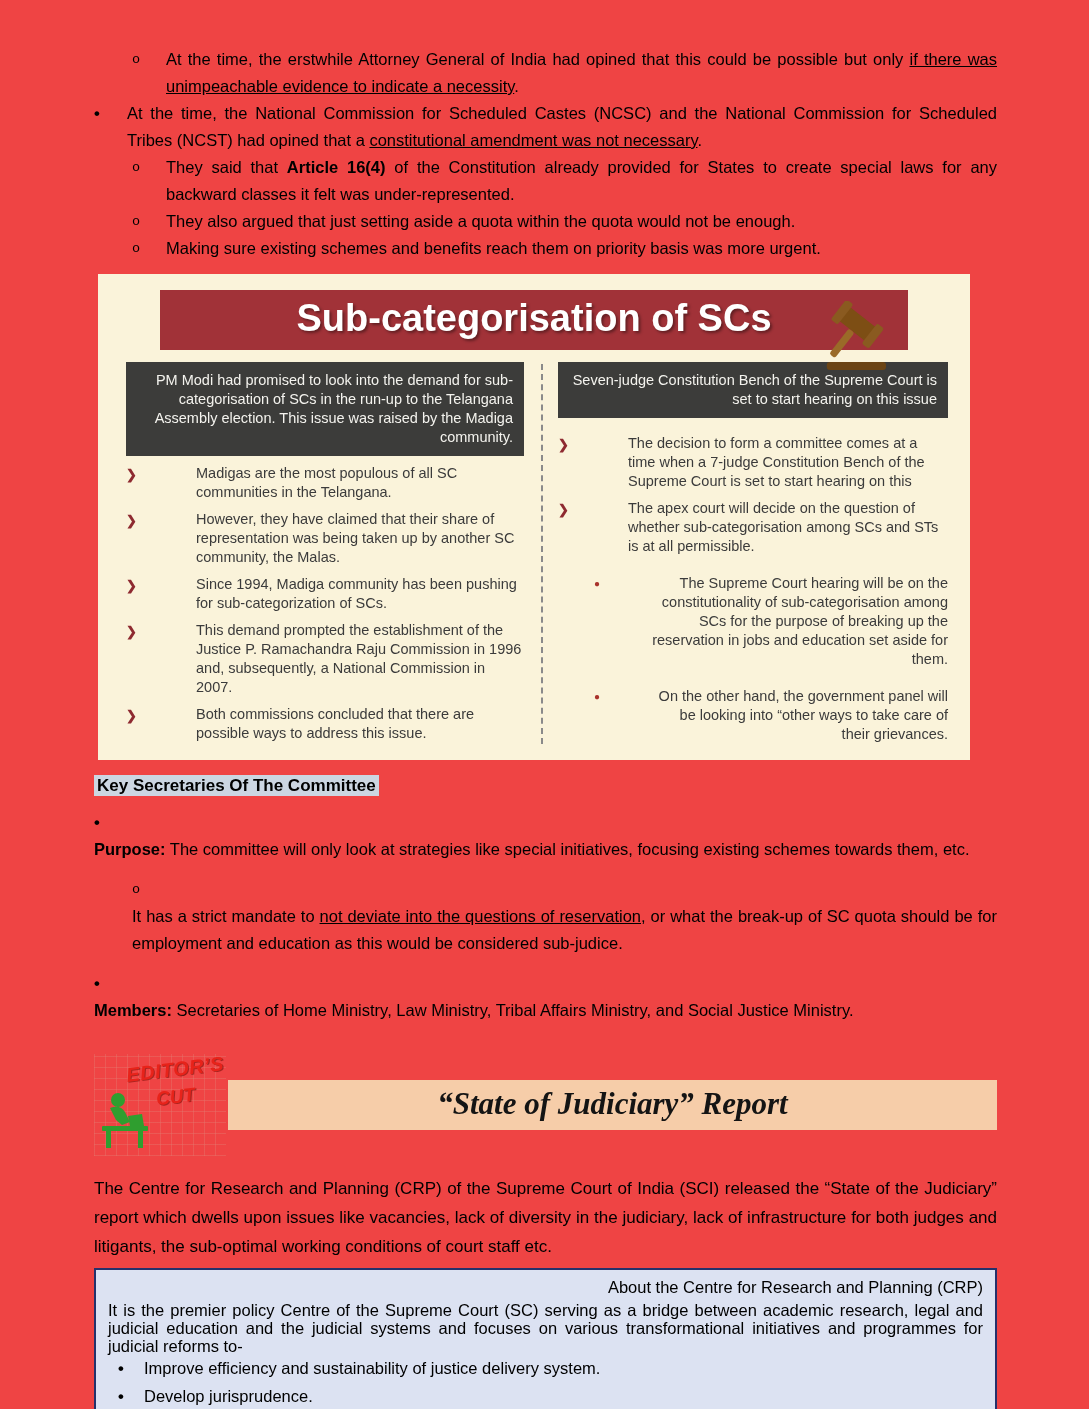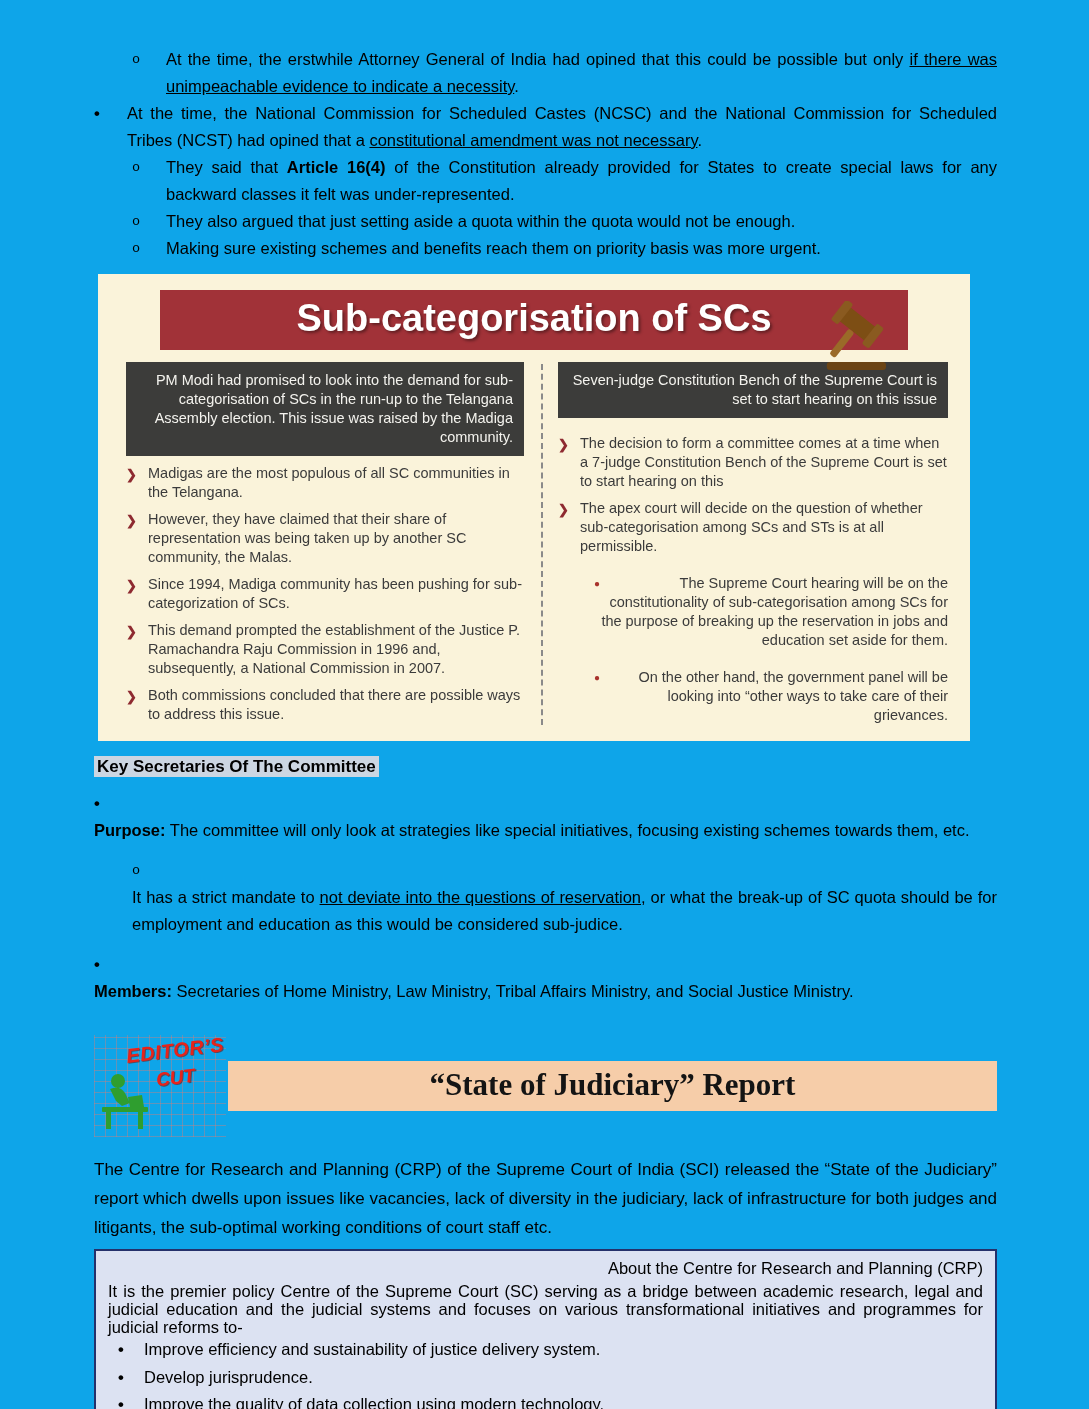--- a/index.html
+++ b/index.html
@@ -1,16 +1,16 @@
 <!DOCTYPE html>
 <html><head>
 <meta charset="utf-8">
 <style>
   html,body{margin:0;padding:0;background:#e8e8e8;}
-  .page{width:1089px;height:1409px;background:#0ea5e9;font-family:"Liberation Sans",sans-serif;color:#000;overflow:hidden;margin:0 auto;position:relative;}
+  .page{width:1089px;height:1409px;background:#ef4444;font-family:"Liberation Sans",sans-serif;color:#000;overflow:hidden;margin:0 auto;position:relative;}
   .content{padding:46px 92px 0 94px;}
 
   
   .li{display:flex;text-align:justify;font-size:16.5px;line-height:27px;}
   .li-sub{padding-left:38px;}
   .mk{flex:none;}
   .mk-dot{width:33px;}
   .mk-dot::before{content:"•";font-weight:bold;}
   .mk-o{width:34px;font-family:"Liberation Mono",monospace;font-size:13.5px;}
   .mk-o::before{content:"o";}
@@ -20,42 +20,42 @@
 
   
   .info{width:872px;margin:12px 0 0 4px;background:#FAF3DA;padding:16px 0 16px;position:relative;}
   .info-banner{width:716px;margin:0 auto;background:#A13238;color:#fff;text-align:center;font-size:38px;font-weight:bold;padding:7px 16px 10px;text-shadow:2px 2px 3px rgba(0,0,0,.4);position:relative;}
   .gavel{position:absolute;right:6px;bottom:-34px;}
   .info-cols{display:flex;padding:12px 22px 0 28px;}
   .col-l{width:398px;flex:none;}
   .col-div{flex:none;border-left:2px dashed #8a8a8a;margin:2px 15px 0 17px;}
   .col-r{flex:1;}
   .dark{background:#3c3c3a;color:#f4f3ee;font-size:14.5px;line-height:19px;padding:9px 11px;text-align:right;}
-  .ili{display:flex;font-size:14.5px;line-height:19px;color:#3b3b3b;margin-top:8px;text-align:left;}
+  .ili{display:flex;font-size:14.5px;line-height:19px;color:#3b3b3b;margin-top:8px;text-align:left;gap:48px;}
   .ili2{padding-left:24px;margin-top:18px;text-align:right;}
   .mk-ar{width:22px;flex:none;color:#8e2a30;font-weight:bold;font-size:13px;padding-top:1px;}
   .mk-ar::before{content:"❯";}
   .mk-sd{width:18px;flex:none;color:#a8322c;font-size:10px;line-height:19px;}
   .mk-sd::before{content:"●";}
 
   
   .kh-head{margin-top:16px;font-size:17px;font-weight:bold;}
   .kh-hl{background:#ccd6e2;padding:1px 3px;}
   .kh-list{margin-top:8px;}
   .kh-list .li{margin-top:13px;flex-direction:column;}
 
   
   .ed-row{display:flex;align-items:center;margin-top:30px;}
   .ed-logo{width:132px;height:102px;flex:none;position:relative;background:
     repeating-linear-gradient(0deg,rgba(228,122,112,.40) 0 1px,transparent 1px 11px),
     repeating-linear-gradient(90deg,rgba(228,122,112,.40) 0 1px,transparent 1px 11px);}
   .ed-line1{position:absolute;left:32px;top:4px;color:#e8231a;font-weight:bold;font-style:italic;font-size:20px;transform:rotate(-7deg);letter-spacing:.5px;text-shadow:1px 1px 0 rgba(120,16,10,.6);white-space:nowrap;}
   .ed-line2{position:absolute;left:62px;top:32px;color:#e8231a;font-weight:bold;font-style:italic;font-size:19px;transform:rotate(-7deg);text-shadow:1px 1px 0 rgba(120,16,10,.6);}
   .ed-person{position:absolute;left:2px;bottom:2px;}
-  .banner-peach{flex:1;background:#F6CDA9;text-align:center;font-family:"Liberation Serif",serif;font-weight:bold;font-size:31px;padding:6px 0 8px;color:#141414;margin-left:2px;}
+  .banner-peach{flex:1;background:#F6CDA9;text-align:center;font-family:"Liberation Serif",serif;font-weight:bold;font-size:31px;padding:6px 0 8px;color:#141414;margin-left:2px;font-style:italic;}
 
   
   .intro{margin:18px 0 0;font-size:17px;line-height:29px;text-align:justify;}
 
   
   .crp{margin-top:7px;background:#dce2f2;border:2px solid #25316b;border-bottom:5px solid #7a4a22;padding:5px 12px 9px;}
   .crp-head{text-align:right;font-weight:normal;font-size:16.5px;line-height:24px;}
   .crp-body{font-size:16.5px;line-height:18px;text-align:justify;margin-top:2px;}
   .crp-li{display:flex;font-size:16.5px;line-height:27.5px;}
   .crp-li .mk-dot{width:26px;padding-left:10px;}

